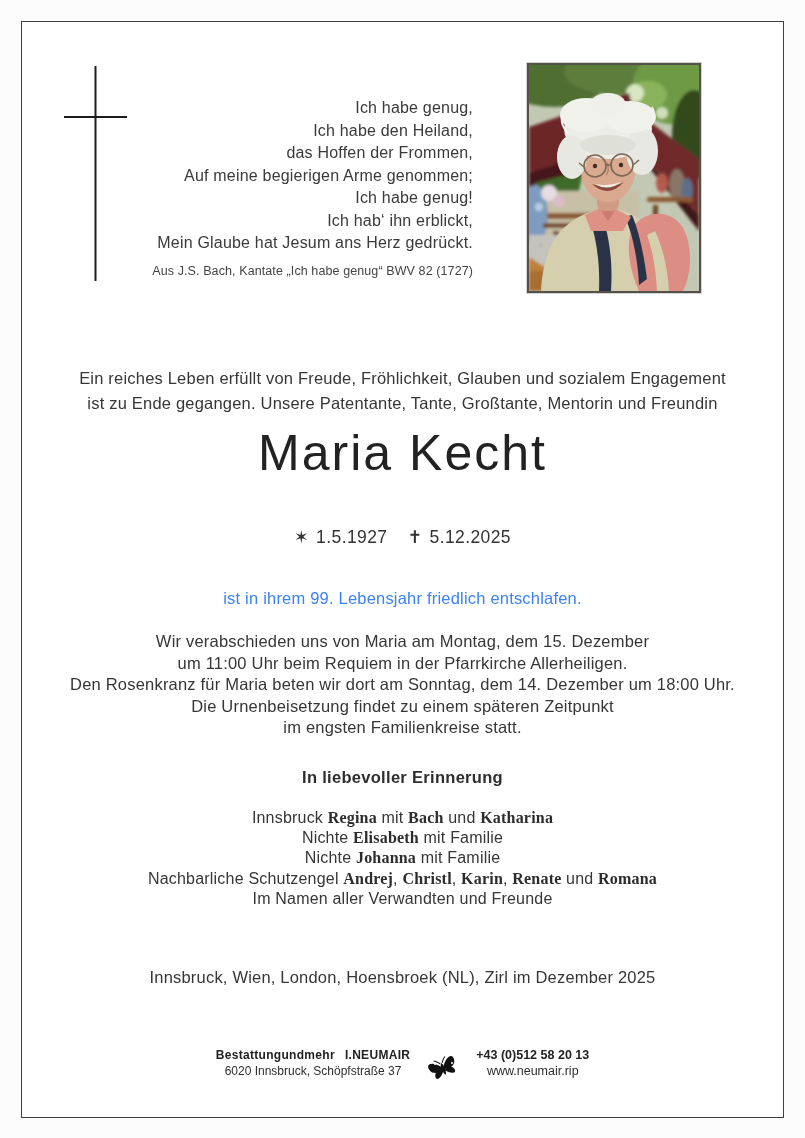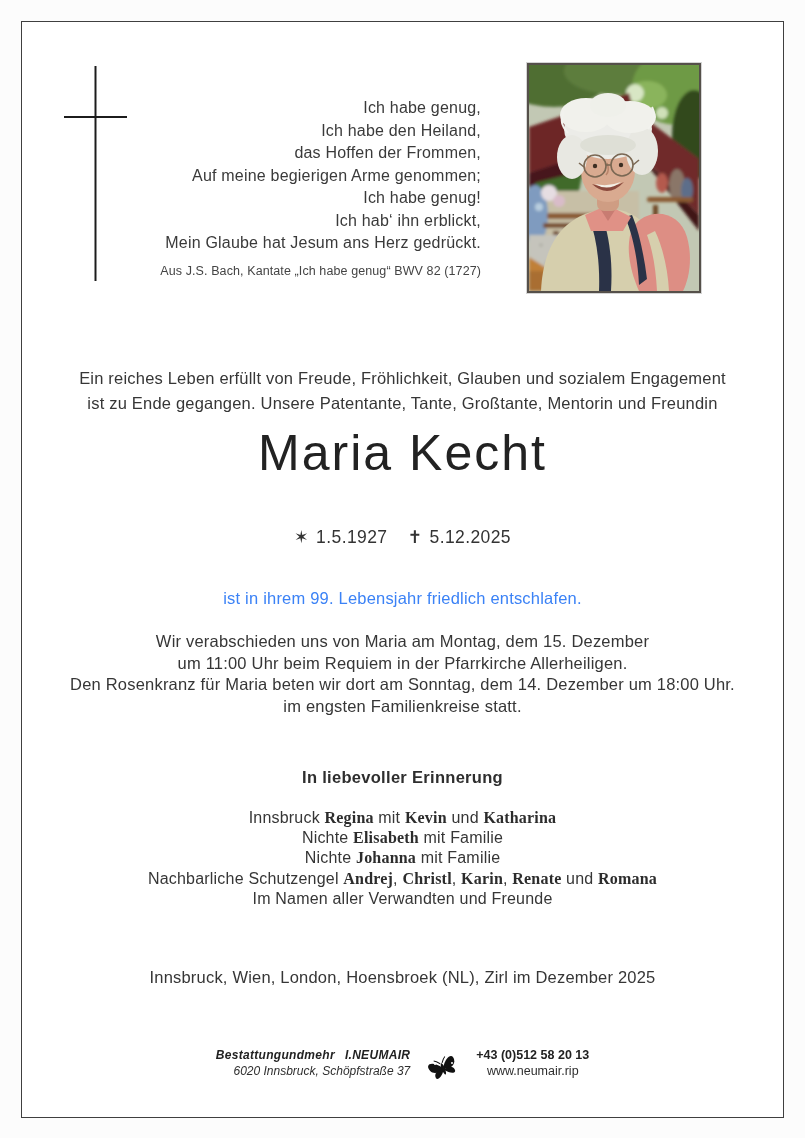--- a/index.html
+++ b/index.html
@@ -10,41 +10,41 @@
     color:#333;
     position:relative;
     overflow:hidden;
   }
   .sheet{position:absolute;inset:0;background:#fcfcfc;}
   .frame{position:absolute;left:21px;top:21px;right:21px;bottom:20px;border:1px solid #3f3f3f;background:#fff;}
   .abs{position:absolute;left:22px;right:22px;text-align:center;}
   
   .cross{position:absolute;left:64px;top:66px;width:63px;height:215px;}
   
-  .poem{position:absolute;top:97px;right:324px;text-align:right;font-size:16px;line-height:22.5px;color:#3a3a3a;letter-spacing:.2px;white-space:nowrap;}
+  .poem{position:absolute;top:97px;right:332px;text-align:right;font-size:16px;line-height:22.5px;color:#3a3a3a;letter-spacing:.2px;white-space:nowrap;}
   .poem-attribution{margin-top:5px;font-size:12.5px;color:#444;letter-spacing:.1px;}
   
   .photo{position:absolute;left:527px;top:63px;width:170px;height:226px;border:2px solid#55504a;box-shadow:0 0 0 1px #d4d4d4;background:#c2c8b4;overflow:hidden;}
   .photo svg{display:block;}
   
   .intro{top:366px;font-size:16.5px;line-height:25px;color:#363636;letter-spacing:.2px;}
   .name{top:424px;font-size:50px;font-weight:300;letter-spacing:2px;color:#222;}
   .role{top:492px;font-size:16px;color:#3a3a3a;letter-spacing:.3px;}
   .dates{top:527px;font-size:17.5px;color:#333;letter-spacing:.4px;}
   .dates .grp{display:inline-block;margin:0 10px;}
   .dates .sym{margin-right:7px;}
   .entschlafen{top:589px;font-size:16.5px;color:#3b82f6;letter-spacing:.2px;}
   .service{top:631px;font-size:16.5px;line-height:21.5px;color:#363636;letter-spacing:.2px;}
   .remember-title{top:768px;font-size:16.5px;font-weight:700;color:#2e2e2e;letter-spacing:.3px;}
   .mourners{top:808px;font-size:16px;line-height:20.2px;color:#363636;letter-spacing:.2px;}
   .mourners .b,.b{font-weight:700;color:#2c2c2c;font-family:Liberation Serif, serif;}
   .locations{top:968px;font-size:16.5px;color:#363636;letter-spacing:.2px;}
   
   .footer{position:absolute;left:0;right:0;top:1048px;display:flex;justify-content:center;align-items:flex-start;gap:14px;}
-  .footer .col-left{text-align:right;font-style:italic;}
+  .footer .col-left{text-align:center;}
   .footer .col-right{text-align:center;}
   .fh-name{font-size:12px;font-weight:700;color:#222;letter-spacing:.3px;white-space:nowrap;}
   .fh-name .owner{margin-left:10px;}
   .fh-addr{font-size:12px;color:#2e2e2e;margin-top:2px;white-space:nowrap;}
   .fh-phone{font-size:12.5px;font-weight:700;color:#222;white-space:nowrap;}
   .fh-web{font-size:12.5px;color:#2e2e2e;margin-top:2px;white-space:nowrap;}
   .butterfly{margin-top:2px;}
 </style>
 </head>
 <body>
@@ -160,26 +160,27 @@
   <div class="abs dates">
     <span class="grp"><span class="sym">✶</span><span>1.5.1927</span></span><span class="grp"><span class="sym">✝</span><span>5.12.2025</span></span>
   </div>
 
   <div class="abs entschlafen">ist in ihrem 99. Lebensjahr friedlich entschlafen.</div>
 
   <div class="abs service">
       <div>Wir verabschieden uns von Maria am Montag, dem 15. Dezember</div>
       <div>um 11:00 Uhr beim Requiem in der Pfarrkirche Allerheiligen.</div>
       <div>Den Rosenkranz für Maria beten wir dort am Sonntag, dem 14. Dezember um 18:00 Uhr.</div>
+      <div>Die Urnenbeisetzung findet zu einem späteren Zeitpunkt</div>
       <div>im engsten Familienkreise statt.</div>
     </div>
 
   <div class="abs remember-title">In liebevoller Erinnerung</div>
   <div class="abs mourners">
-      <div><span>Innsbruck </span><span class="b">Regina</span><span> mit </span><span class="b">Kevin</span><span> und </span><span class="b">Katharina</span></div>
+      <div><span>Innsbruck </span><span class="b">Regina</span><span> mit </span><span class="b">Bach</span><span> und </span><span class="b">Katharina</span></div>
       <div><span>Nichte </span><span class="b">Elisabeth</span><span> mit Familie</span></div>
       <div><span>Nichte </span><span class="b">Johanna</span><span> mit Familie</span></div>
       <div><span>Nachbarliche Schutzengel </span><span class="b">Andrej</span><span>, </span><span class="b">Christl</span><span>, </span><span class="b">Karin</span><span>, </span><span class="b">Renate</span><span> und </span><span class="b">Romana</span></div>
       <div><span>Im Namen aller Verwandten und Freunde</span></div>
     </div>
 
   <div class="abs locations">Innsbruck, Wien, London, Hoensbroek (NL), Zirl im Dezember 2025</div>
 
   <div class="footer">
     <div class="col-left">

